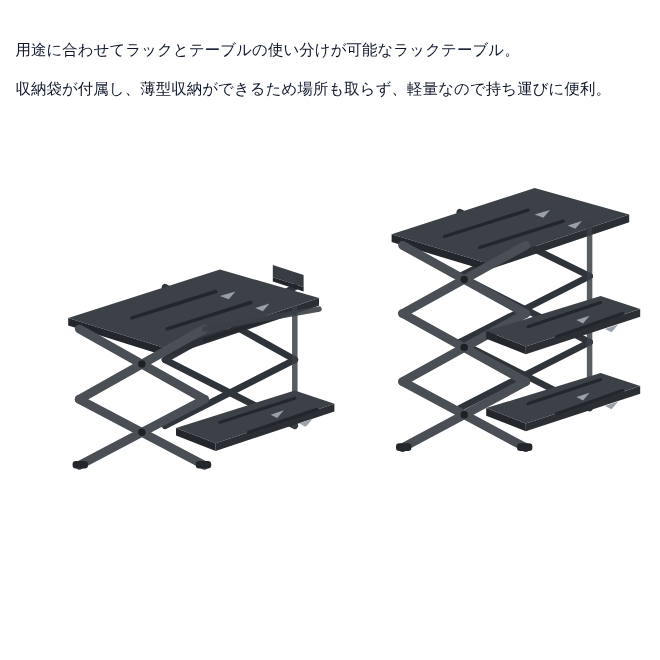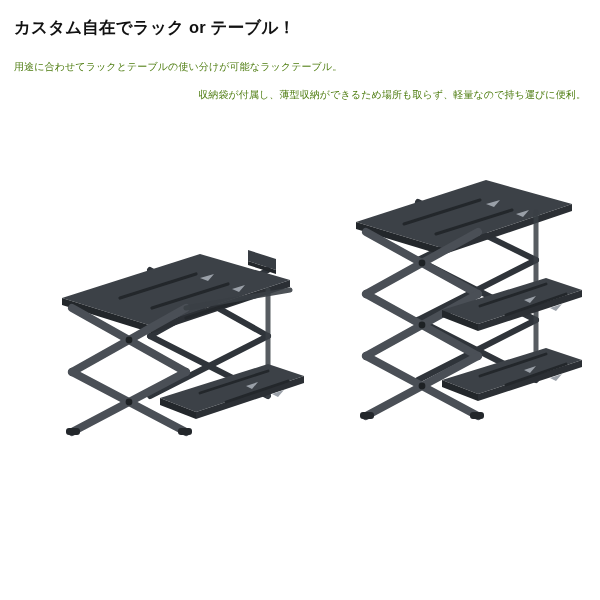--- a/index.html
+++ b/index.html
@@ -26,47 +26,45 @@
     font-weight: bold;
     letter-spacing: 0.2px;
     line-height: 1.4;
     margin: 2px 0 0 0;
     color: #111111;
   }
   .body-copy {
     margin-top: 18px;
   }
   .para {
-    font-size: 10px;
+    font-size: 14px;
     line-height: 1.95;
-    color: #4d7c0f;
+    color: #0f172a;
     margin: 8px 0 6px 0;
     letter-spacing: 0.1px;
   }
   .para.tight {
     margin-bottom: 0;
-    text-align: right;
   }
   .illustration {
     position: relative;
     width: 600px;
     height: 300px;
     margin-left: -14px;
     margin-top: 46px;
   }
   svg.product-art {
     display: block;
   }
 </style>
 </head>
 <body>
 
 <div class="page">
 
-  <h1 class="headline">カスタム自在でラック or テーブル！</h1>
 
   <div class="body-copy">
     <p class="para">用途に合わせてラックとテーブルの使い分けが可能なラックテーブル。</p>
     <p class="para tight">収納袋が付属し、薄型収納ができるため場所も取らず、軽量なので持ち運びに便利。</p>
   </div>
 
   <div class="illustration">
     <svg class="product-art" width="600" height="300" viewBox="0 0 600 300" xmlns="http://www.w3.org/2000/svg">
 
       <g>

